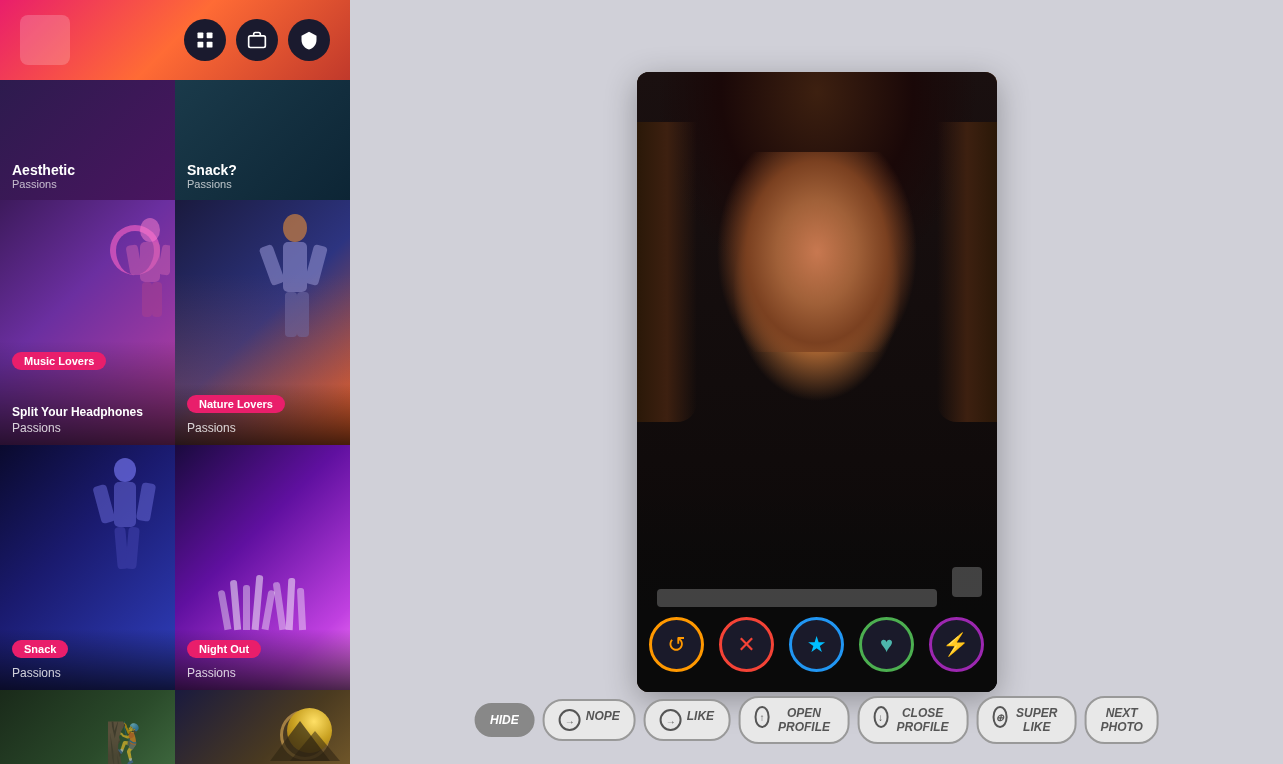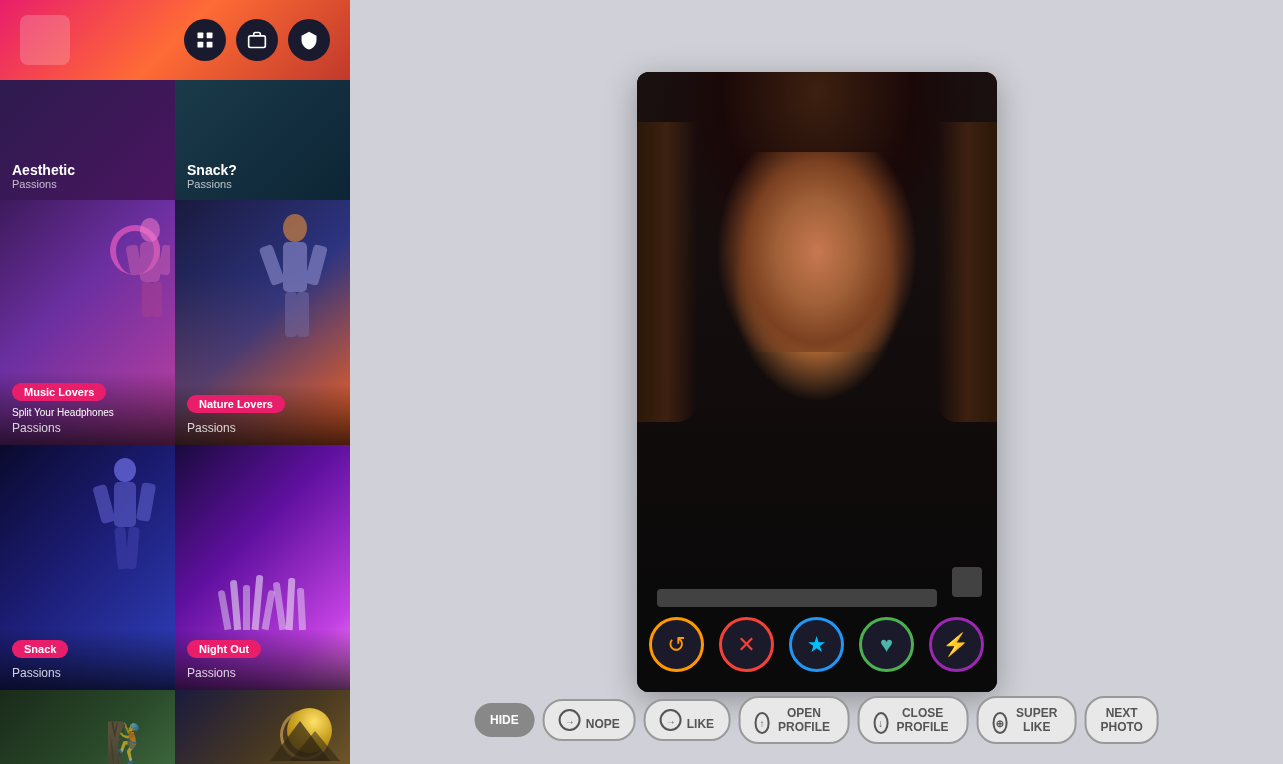--- a/index.html
+++ b/index.html
@@ -131,23 +131,24 @@
       color: white;
       font-size: 11px;
       font-weight: bold;
       padding: 3px 12px;
       border-radius: 20px;
       margin-bottom: 6px;
     }
 
     .card-title {
       color: white;
-      font-size: 10px;
-      font-weight: normal;
+      font-size: 12px;
+      font-weight: bold;
       line-height: 1.2;
+      margin-top: 29px;
     }
 
     .card-subtitle {
       color: rgba(255,255,255,0.8);
       font-size: 12px;
       margin-top: 2px;
     }
 
     
     .card-top-text {
@@ -253,30 +254,31 @@
       left: 50%;
       transform: translateX(-50%);
       display: flex;
       align-items: center;
       gap: 8px;
       background: transparent;
     }
 
     .tb-btn {
       display: flex;
-      align-items: flex-end;
+      align-items: flex-start;
       gap: 5px;
       padding: 8px 14px;
       border-radius: 20px;
       border: 2px solid #999;
       background: #e8e8e8;
       cursor: pointer;
       font-size: 12px;
       font-weight: bold;
       color: #555;
+      font-style: italic;
     }
 
     .tb-btn.hide-btn {
       background: #888;
       border-color: #888;
       color: white;
     }
 
     .tb-btn-icon {
       width: 22px;

